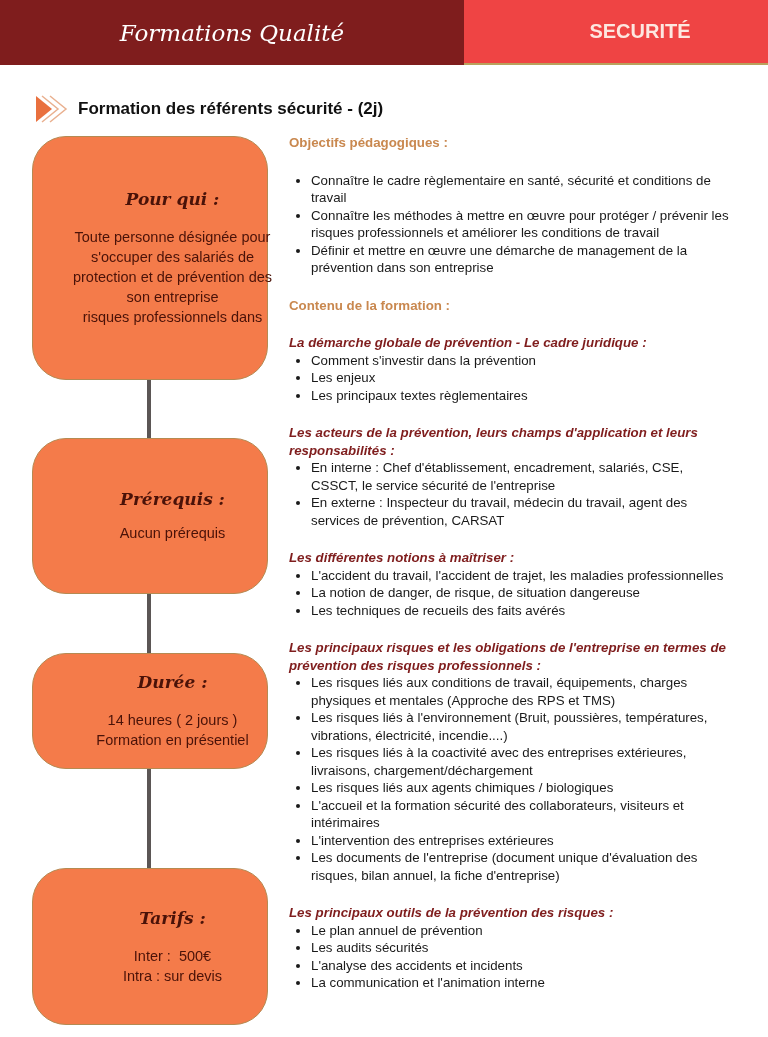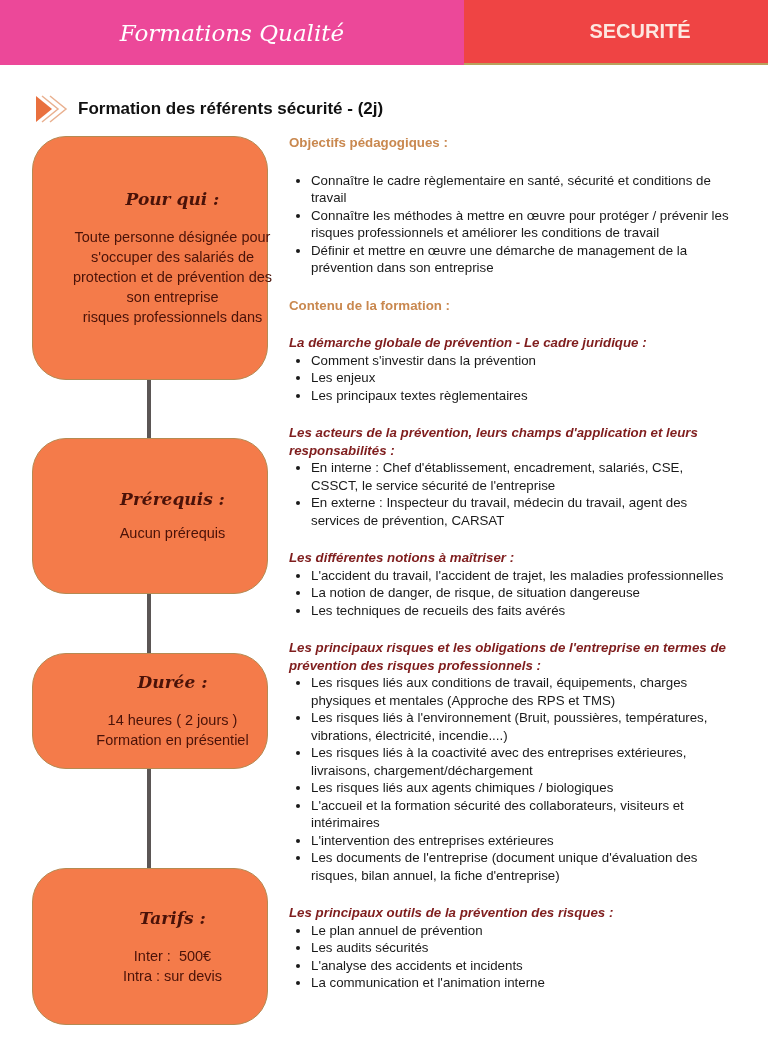--- a/index.html
+++ b/index.html
@@ -5,21 +5,21 @@
   html, body { margin: 0; padding: 0; }
   body {
     width: 768px; height: 1037px; position: relative; overflow: hidden;
     background: #ffffff;
     font-family: "DejaVu Sans", sans-serif;
     color: #1a1a1a;
   }
   .header { position: absolute; left: 0; top: 0; width: 768px; height: 65px; }
   .header-left {
     position: absolute; left: 0; top: 0; width: 464px; height: 65px;
-    background: #ec4899; color: #ffffff;
+    background: #7f1d1d; color: #ffffff;
     display: flex; align-items: center; justify-content: center;
     font-family: "DejaVu Serif", serif; font-style: italic; font-size: 23px;
   }
   .header-right {
     position: absolute; left: 464px; top: 0; width: 352px; height: 65px;
     background: #ef4444; color: #fde7e0;
     display: flex; align-items: center; justify-content: center;
     font-family: "Liberation Sans", sans-serif; font-weight: bold; font-size: 20px;
     border-bottom: 2px solid #b9a25c; box-sizing: border-box;
   }

